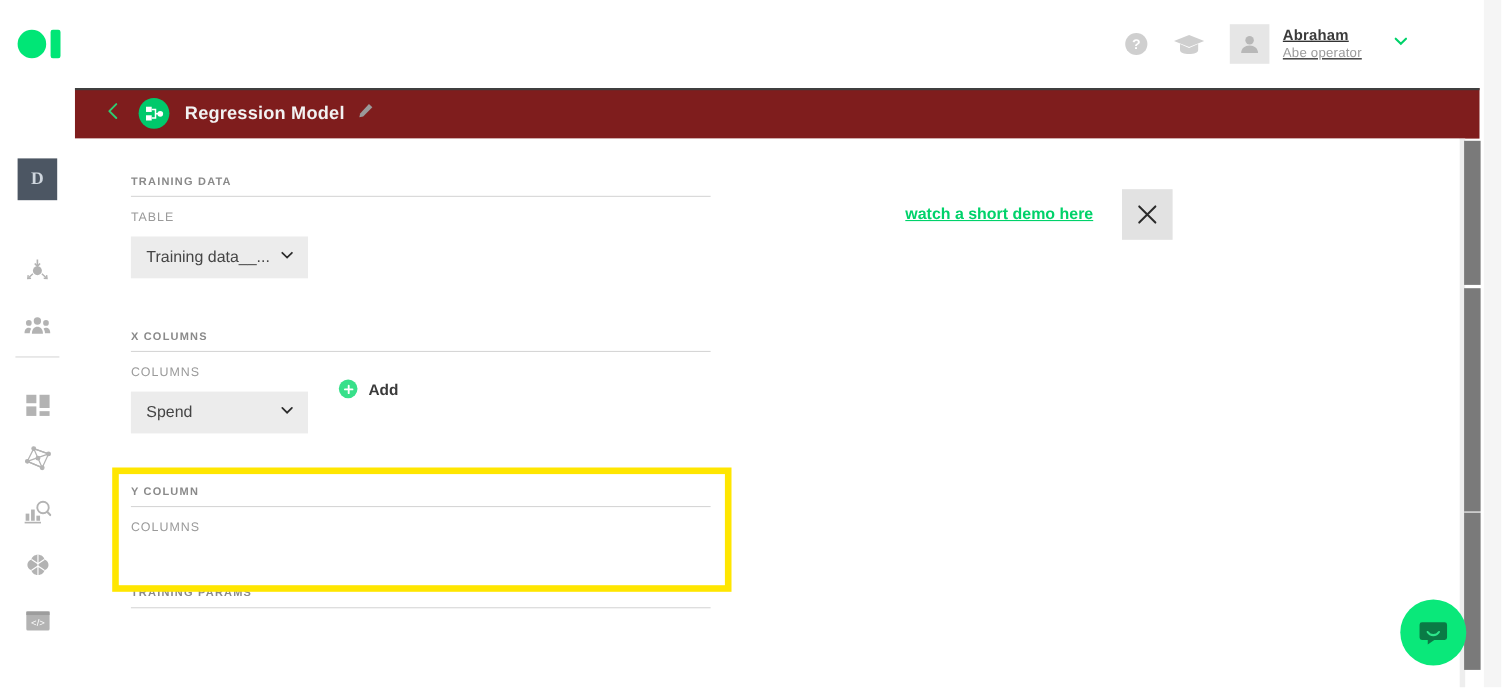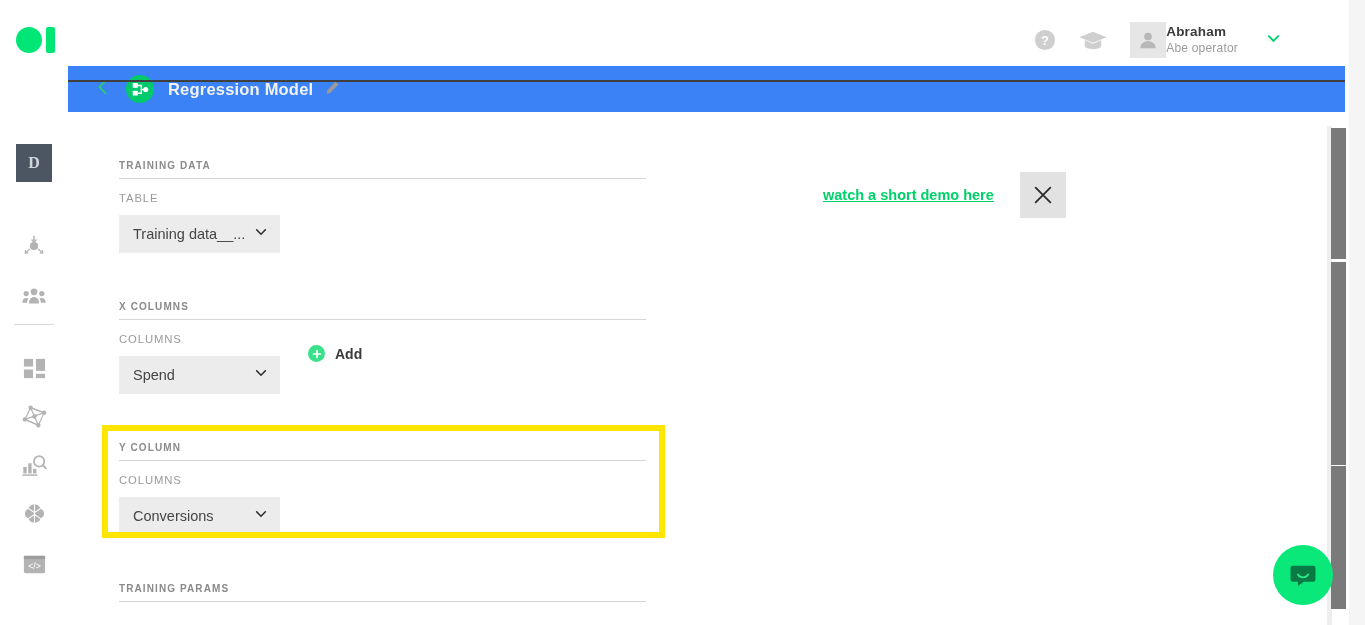--- a/index.html
+++ b/index.html
@@ -15,27 +15,27 @@
   .topbar { position:absolute; left:0; top:0; width:1365px; height:80px; background:#fff; }
   .logo { position:absolute; left:16px; top:27px; width:52px; height:26px; }
   .logo .dot { position:absolute; left:0; top:0; width:26px; height:26px; border-radius:50%; background:#00e676; }
   .logo .bar { position:absolute; left:30px; top:0; width:9px; height:26px; border-radius:2px; background:#00e676; }
 
   .top-right { position:absolute; right:0; top:0; height:80px; display:flex; align-items:center; }
   .help-icon { width:22px; height:22px; margin-right:22px; }
   .cap-icon { width:30px; height:22px; margin-right:22px; }
   .avatar { width:36px; height:36px; background:#e6e6e6; display:flex; align-items:center; justify-content:center; }
   .user-block { display:flex; align-items:center; margin-right:14px; }
-  .user-text { line-height:1.25; }
+  .user-text { margin-left:12px; line-height:1.25;text-decoration:underline; }
   .user-name { font-size:13.5px; font-weight:bold; color:#3b3b3b; letter-spacing:.2px; }
   .user-ws { font-size:12px; color:#9b9b9b; letter-spacing:.2px; margin-top:1px; }
   .user-caret { margin-left:28px; margin-right:70px; }
 
   
-  .crumbbar { position:absolute; left:68px; top:66px; width:1277px; height:46px; background:#3b82f6;
+  .crumbbar { position:absolute; left:68px; top:80px; width:1277px; height:46px; background:#7f1d1d;
               display:flex; align-items:center; }
   .back-chevron { margin-left:26px; cursor:pointer; }
   .op-icon { width:28px; height:28px; border-radius:50%; background:#00c96b; margin-left:14px;
              display:flex; align-items:center; justify-content:center; }
   .crumb-title { color:#f2f2f2; font-size:16.5px; font-weight:bold; margin-left:14px; letter-spacing:.2px; }
   .pencil { margin-left:12px; }
 
   
   .rail { position:absolute; left:0; top:80px; width:68px; height:545px; background:#fff; }
   .rail-badge { position:absolute; left:16px; top:64px; width:36px; height:38px; background:#4c5663;
@@ -283,30 +283,20 @@
             </span>
             <span class="add-label">Add</span>
           </div>
         </div>
       </div>
 
       <div class="section" style="margin-top:48px">
         <div class="section-title">Y COLUMN</div>
         <div class="section-rule"></div>
         <div class="field-label">COLUMNS</div>
-        <div class="row">
-          <div class="select">
-            <span class="select-value">Conversions</span>
-            <span>
-              <svg viewBox="0 0 16 16" width="14" height="14">
-                  <path d="M3 5.5 L8 10.5 L13 5.5" stroke="#2b2b2b" stroke-width="1.8" fill="none" stroke-linecap="round"></path>
-                </svg>
-            </span>
-          </div>
-        </div>
       </div>
 
       <div class="section" style="margin-top:48px">
         <div class="section-title">TRAINING PARAMS</div>
         <div class="section-rule"></div>
 
       </div>
     </div>
 
     <div class="highlight"></div>

